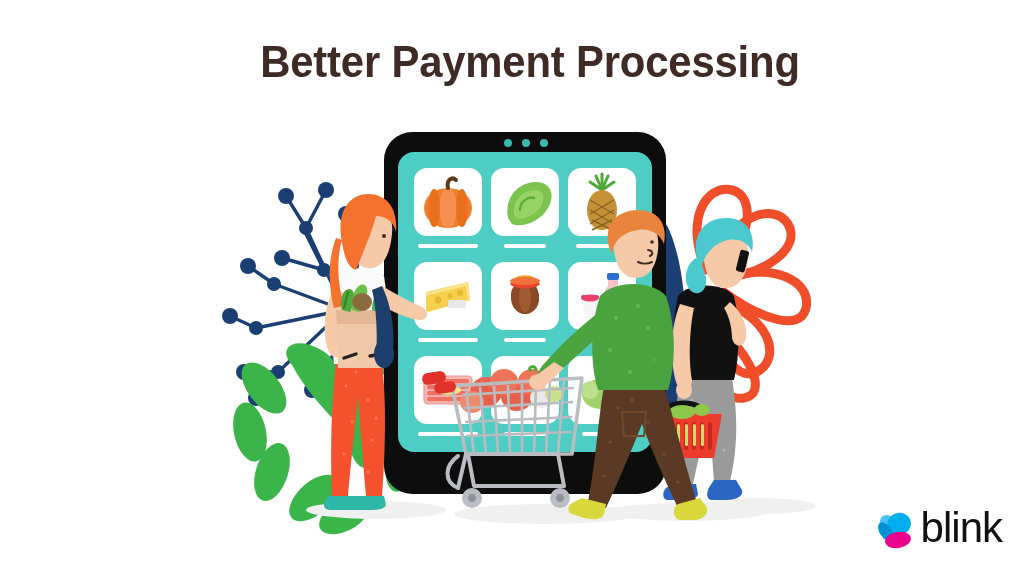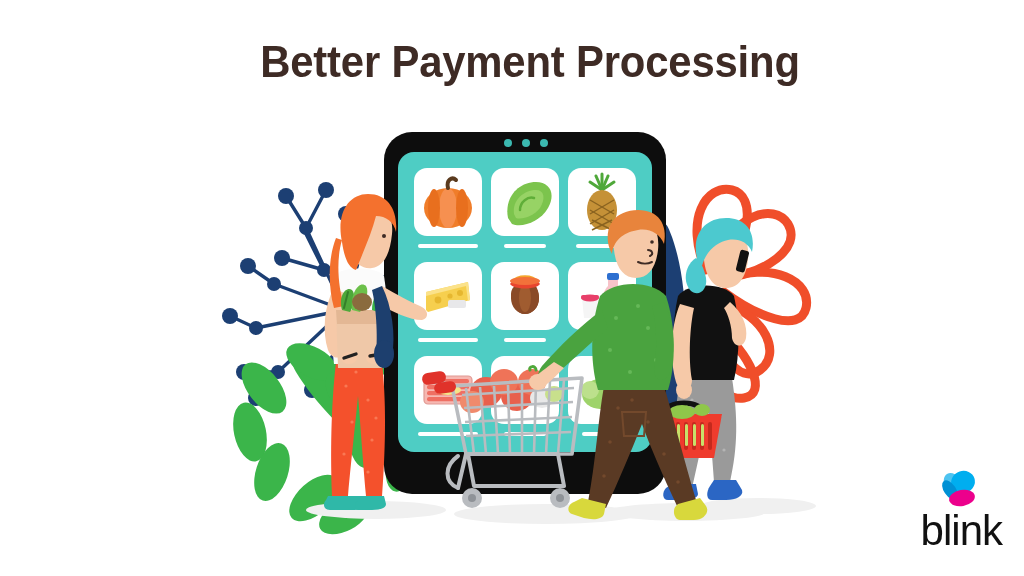--- a/index.html
+++ b/index.html
@@ -40,21 +40,20 @@
   }
   .stage svg { display: block; }
 
   
   .logo {
     position: absolute;
     right: 22px; bottom: 22px;
     display: flex;
     align-items: center;
     gap: 0;
-    flex-direction: column;
   }
   .logo-mark { width: 48px; height: 48px; display:block; }
   .logo-word {
     font-family: "Liberation Sans", sans-serif;
     font-size: 42px;
     font-weight: 400;
     color: #111111;
     letter-spacing: -1px;
     line-height: 1;
     transform: translateY(-2px);

